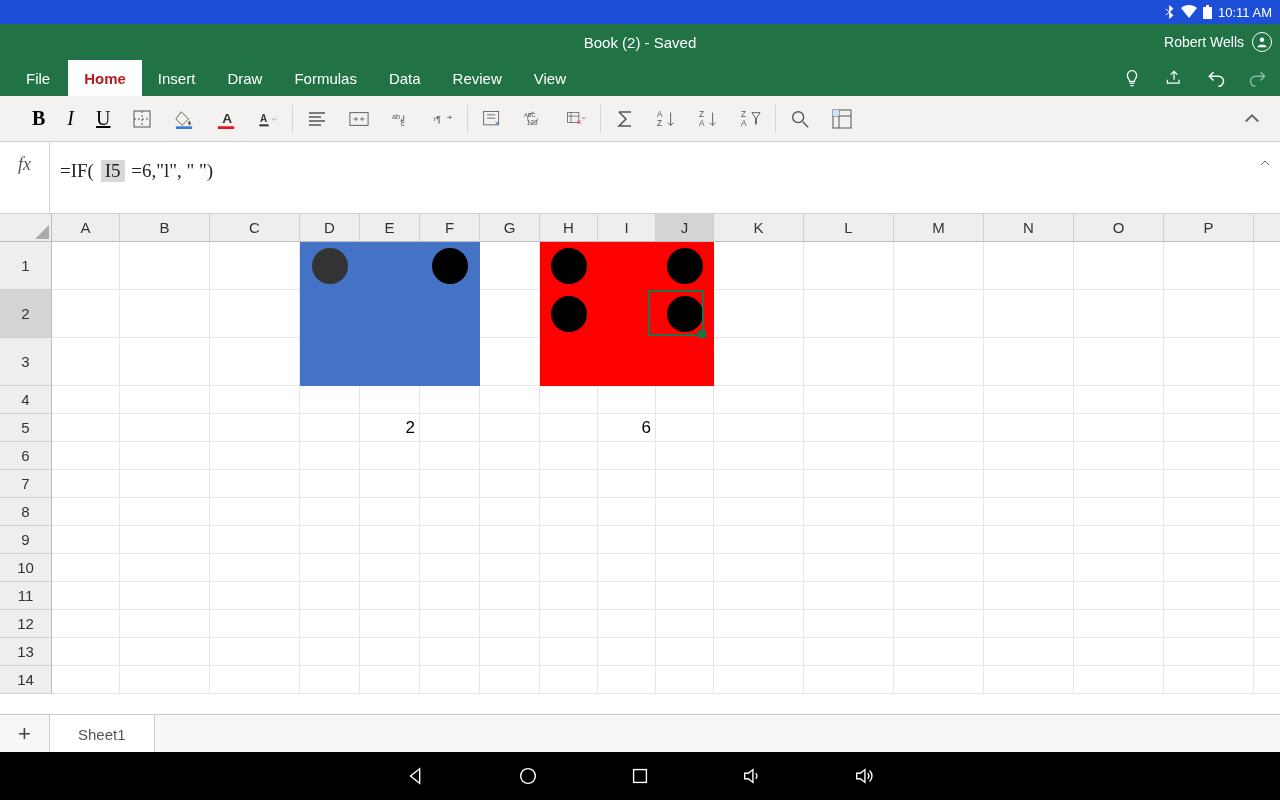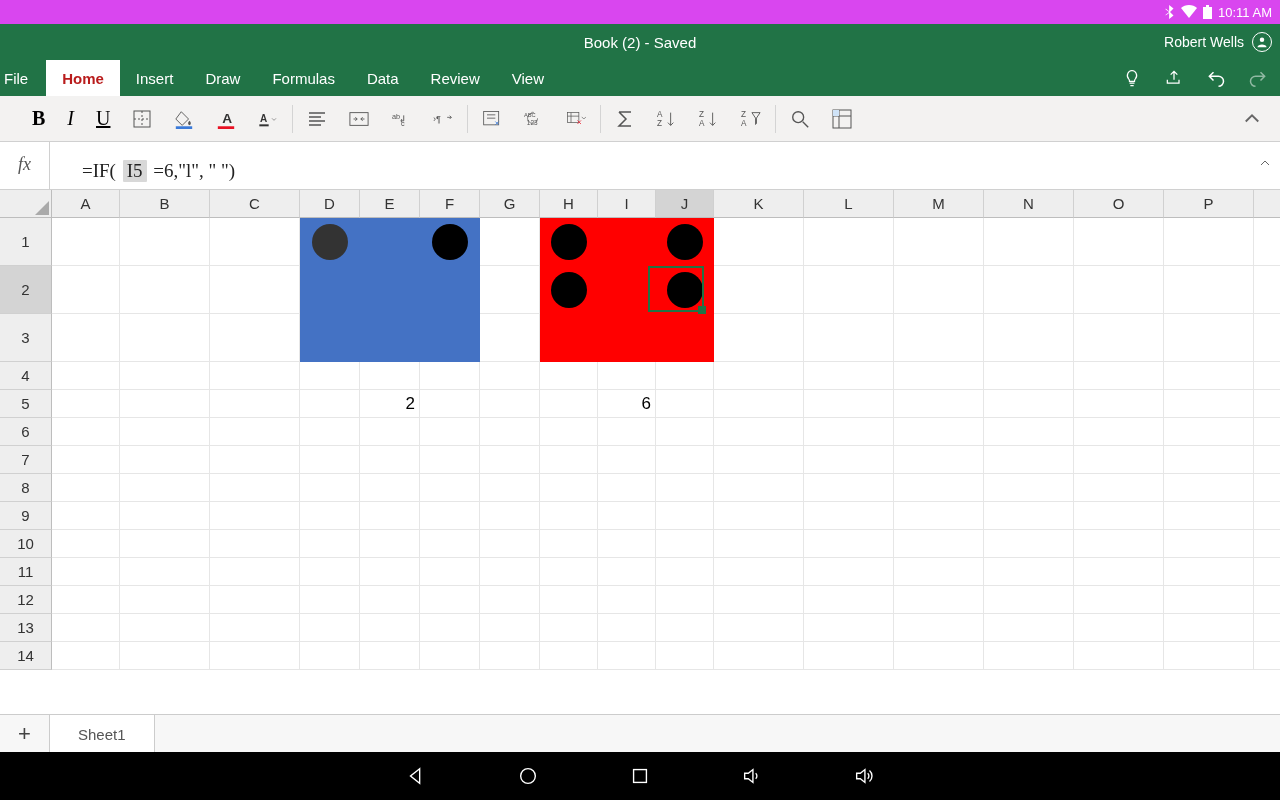--- a/index.html
+++ b/index.html
@@ -1,43 +1,43 @@
 <!DOCTYPE html>
 <html><head>
 <meta charset="utf-8">
 <style>
   * { box-sizing: border-box; margin: 0; padding: 0; }
   body { font-family: "Segoe UI", Arial, sans-serif; width: 1280px; height: 800px; overflow: hidden; background: #fff; display: flex; flex-direction: column; }
 
-  .status-bar { background: #d946ef; height: 24px; display: flex; align-items: center; justify-content: flex-end; color: #fff; font-size: 13px; padding: 0 8px; gap: 6px; }
+  .status-bar { background: #1d4ed8; height: 24px; display: flex; align-items: center; justify-content: flex-end; color: #fff; font-size: 13px; padding: 0 8px; gap: 6px; }
   .status-bar svg { fill: #fff; }
 
   .titlebar { background: #217346; height: 36px; display: flex; align-items: center; justify-content: center; color: #fff; font-size: 15px; position: relative; }
   .titlebar .user { position: absolute; right: 8px; display: flex; align-items: center; gap: 8px; font-size: 14px; }
   .titlebar .user .avatar { width: 20px; height: 20px; border-radius: 50%; border: 1px solid #fff; display:flex; align-items:center; justify-content:center; }
   .titlebar .user .avatar svg { width:12px; height:12px; fill:#fff; }
 
   .tabbar { background: #217346; height: 36px; display: flex; align-items: stretch; color: #fff; font-size: 15px; position: relative; }
   .tabbar .tab { padding: 0 16px; display: flex; align-items: center; cursor: pointer; }
   .tabbar .tab.active { background: #fff; color: #b91c1c; font-weight: 600; }
-  .tabbar .tab.file { padding-left: 4px; padding-right: 18px; }
+  .tabbar .tab.file { padding-left: 26px; padding-right: 18px; }
   .tabbar .right-tools { position: absolute; right: 12px; top:0; bottom:0; display: flex; align-items: center; gap: 22px; }
   .tabbar .right-tools svg { width: 20px; height: 20px; stroke: #fff; fill: none; }
 
   .ribbon { background: #f3f2f1; height: 46px; border-bottom: 1px solid #d0d0d0; display: flex; align-items: center; padding: 0 18px; gap: 0; position: relative; }
   .ribbon .group { display: flex; align-items: center; gap: 22px; padding: 0 14px; }
   .ribbon .sep { width: 1px; height: 28px; background: #d4d4d4; }
   .ribbon svg { width: 20px; height: 20px; }
   .ribbon .btn { display:flex; align-items:center; justify-content:center; cursor:pointer; }
   .ribbon .bold { font-weight: 800; font-size: 20px; font-family: "Segoe UI"; }
   .ribbon .italic { font-style: italic; font-size: 20px; font-family: "Times New Roman", serif; }
   .ribbon .underline { font-size: 20px; text-decoration: underline; font-family: "Segoe UI"; }
   .ribbon .collapse { position: absolute; right: 18px; }
 
-  .formula-bar { height: 48px; border-bottom: 1px solid #d0d0d0; display: flex; align-items: stretch; gap: 22px; }
+  .formula-bar { height: 72px; border-bottom: 1px solid #d0d0d0; display: flex; align-items: stretch; }
   .formula-bar .fx { width: 50px; display:flex; align-items:flex-start; justify-content:center; padding-top:12px; font-style: italic; font-family: "Times New Roman", serif; font-size: 18px; color:#555; border-right: 1px solid #d0d0d0; }
   .formula-bar .formula { flex: 1; padding: 18px 10px; font-size: 19px; font-family: "Segoe UI"; color: #222; display:flex; align-items:flex-start; }
   .formula-bar .formula .ref { background: #d8d8d8; padding: 0 4px; margin: 0 2px; border-radius:1px; }
   .formula-bar .chev { width: 30px; display:flex; align-items:flex-start; justify-content:center; padding-top:14px; color:#666; }
 
   .grid-wrap { flex: 1; overflow: hidden; position: relative; }
   .grid { display: grid; grid-template-columns: 52px 68px 90px 90px 60px 60px 60px 60px 58px 58px 58px 90px 90px 90px 90px 90px 90px 60px; }
   .corner { background: #eee; border-right: 1px solid #bdbdbd; border-bottom: 1px solid #bdbdbd; height: 28px; display:flex; align-items:flex-end; justify-content:flex-end; padding:2px; }
   .corner svg { width:14px; height:14px; fill:#aaa; }
   .colhead { background: #eee; border-right: 1px solid #d0d0d0; border-bottom: 1px solid #bdbdbd; height: 28px; display:flex; align-items:center; justify-content:center; font-size: 15px; color:#333; }

